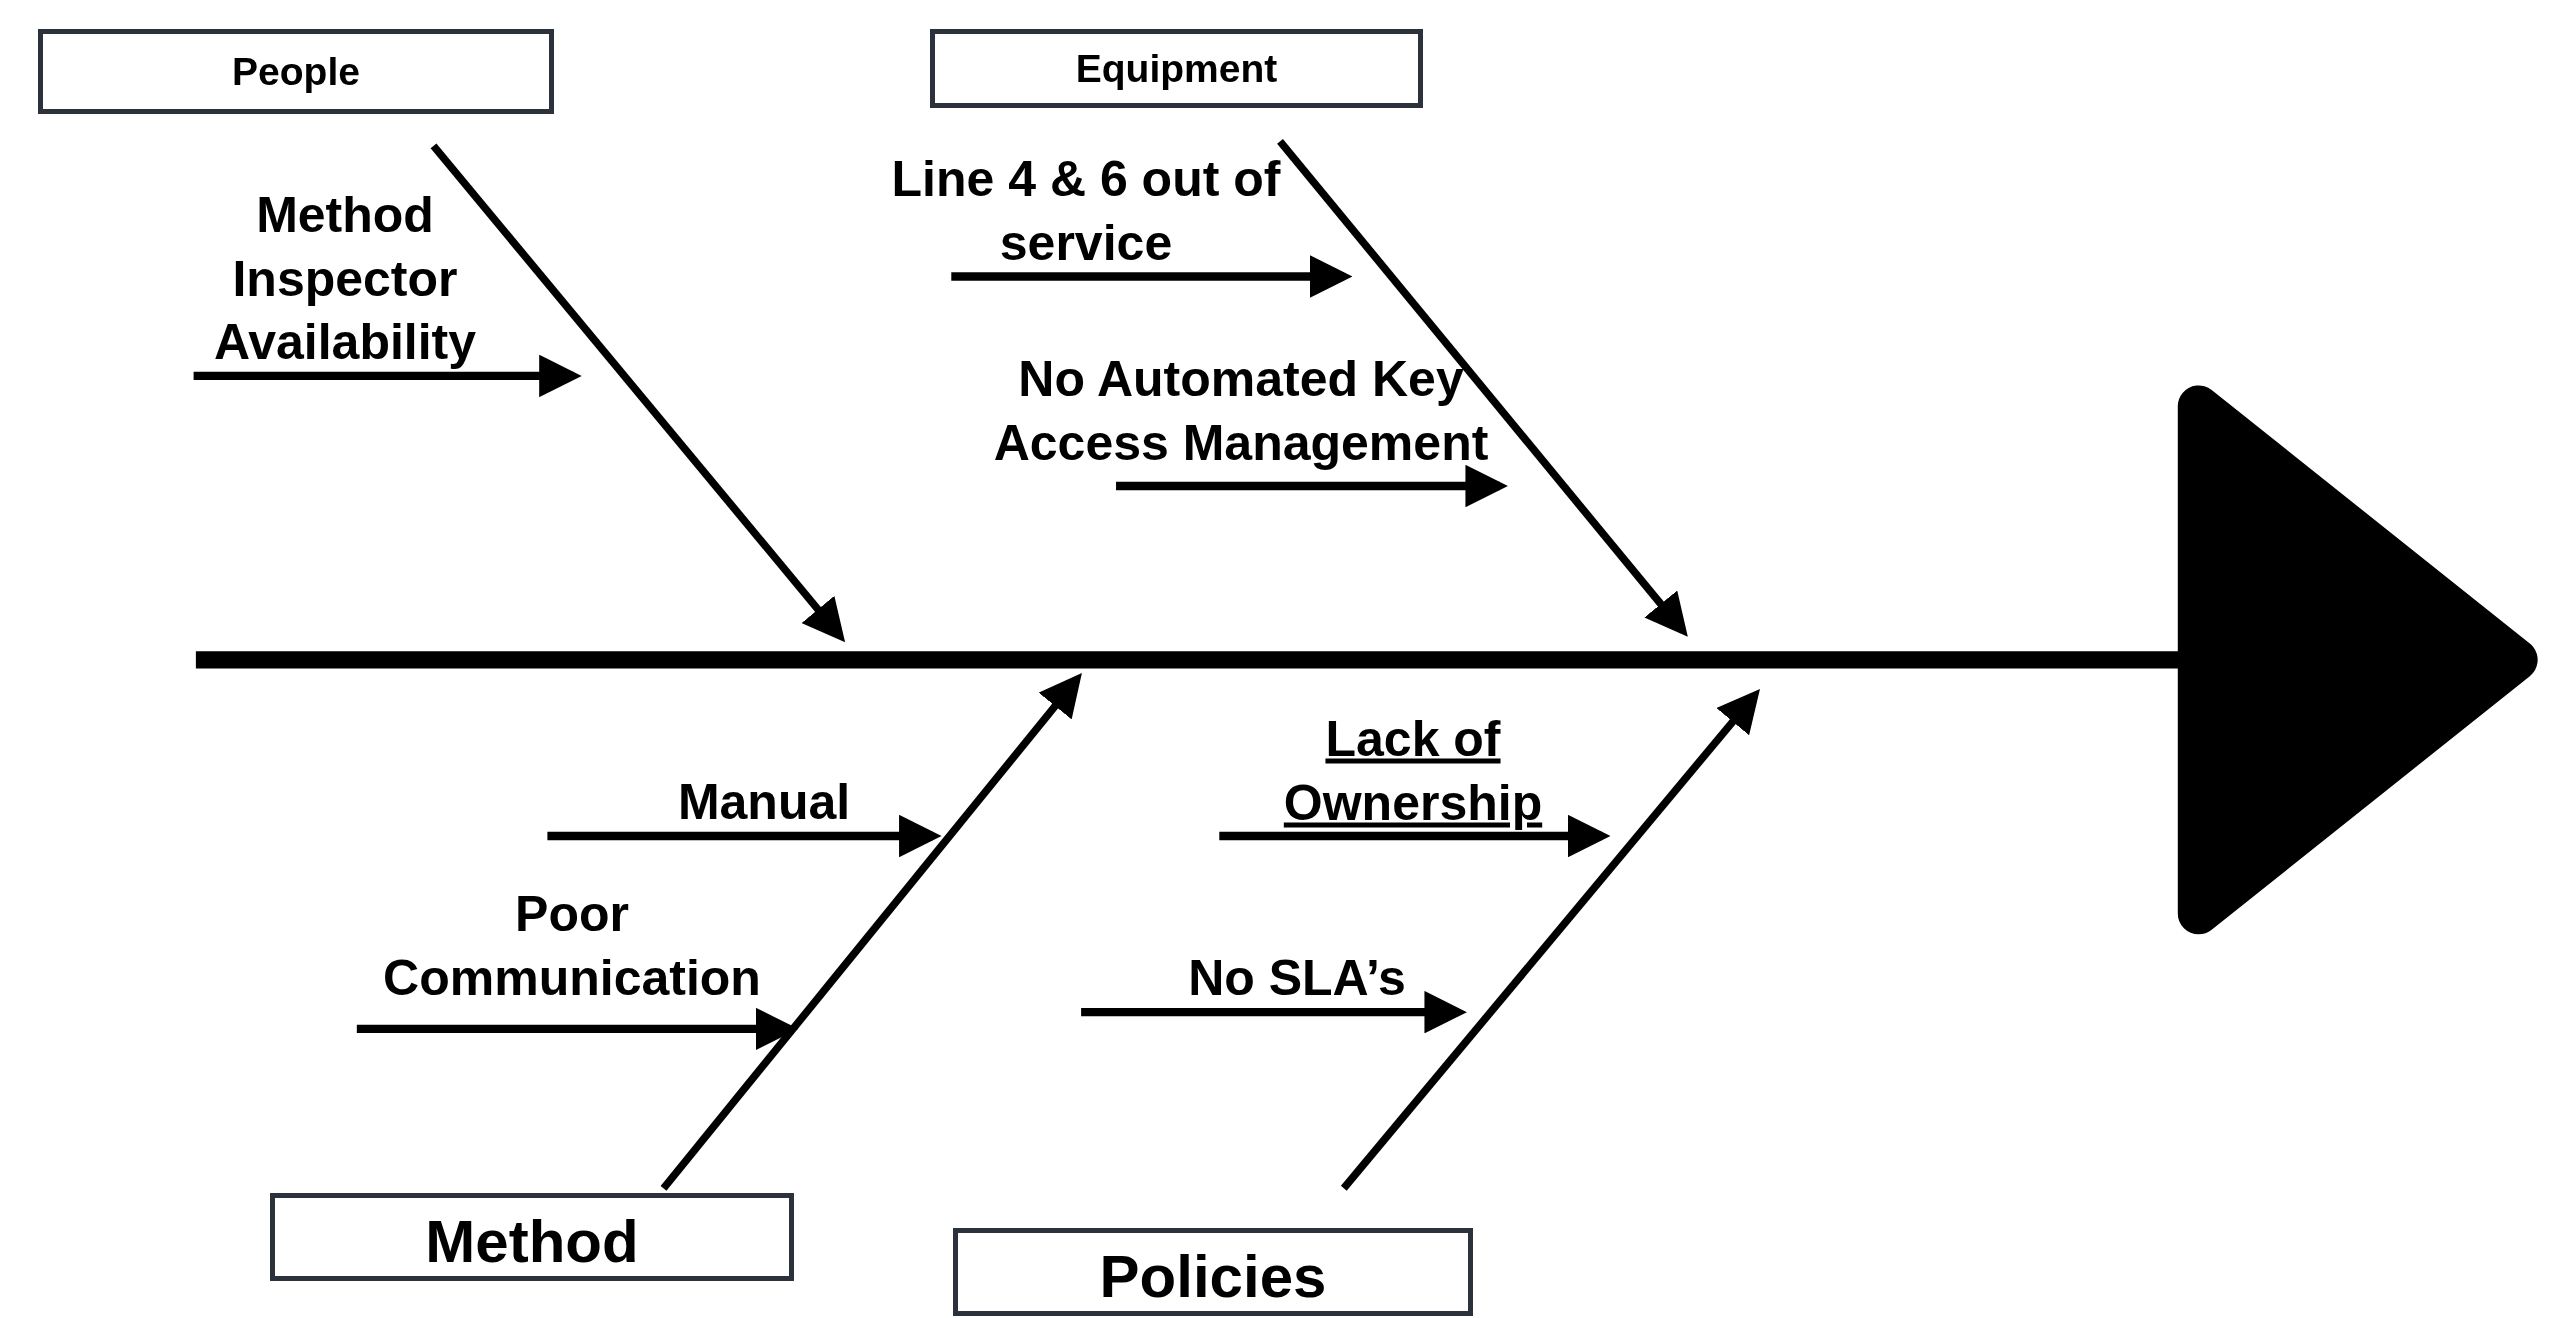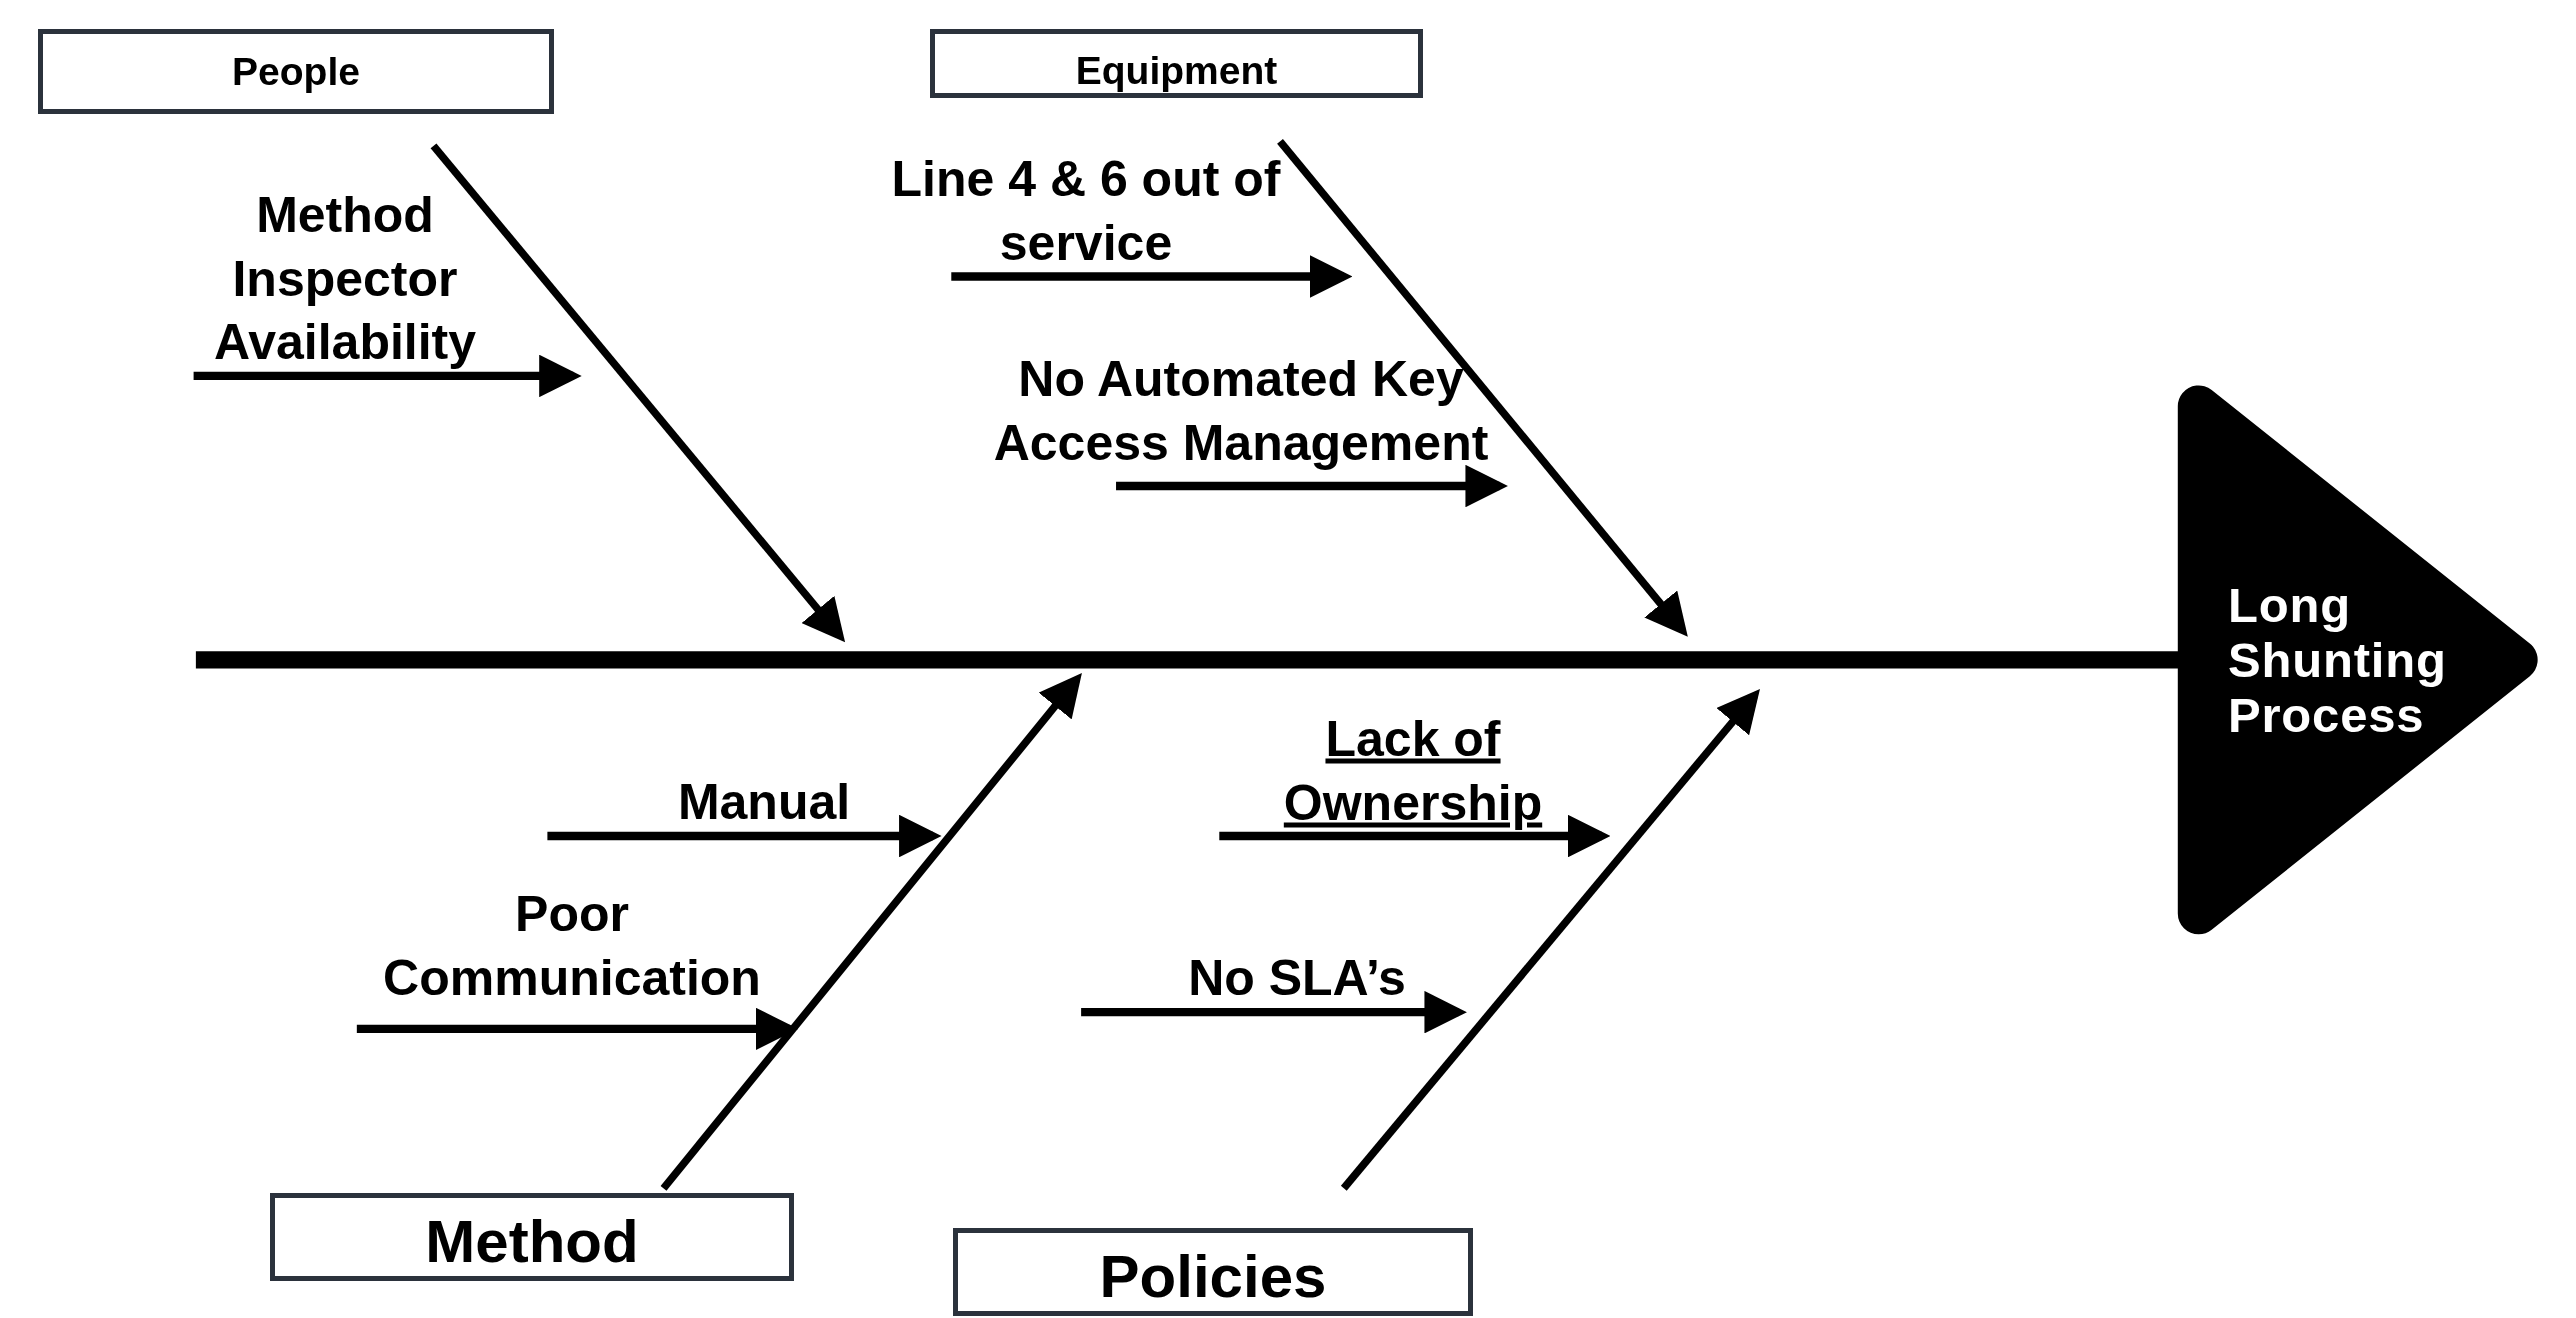--- a/index.html
+++ b/index.html
@@ -80,21 +80,21 @@
     <line x1="1470" y1="640" x2="1975" y2="640" stroke="#000000" stroke-width="11" marker-end="url(#ah)"></line>
     <line x1="721" y1="1101" x2="1229" y2="1101" stroke="#000000" stroke-width="11" marker-end="url(#ah)"></line>
     <line x1="470" y1="1355" x2="1040" y2="1355" stroke="#000000" stroke-width="11" marker-end="url(#ah)"></line>
     <line x1="1606" y1="1101" x2="2110" y2="1101" stroke="#000000" stroke-width="11" marker-end="url(#ah)"></line>
     <line x1="1424" y1="1333" x2="1921" y2="1333" stroke="#000000" stroke-width="11" marker-end="url(#ah)"></line>
   </svg>
 
   <div class="cat-box top" style="left:38px; top:29px; width:516px; height:85px;">
     <span>People</span>
   </div>
-  <div class="cat-box top" style="left:930px; top:29px; width:493px; height:69px;align-items:flex-end;">
+  <div class="cat-box top" style="left:930px; top:29px; width:493px; height:79px;">
     <span>Equipment</span>
   </div>
   <div class="cat-box bottom" style="left:270px; top:1193px; width:524px; height:88px;">
     <span>Method</span>
   </div>
   <div class="cat-box bottom" style="left:953px; top:1193px; width:520px; height:88px;margin-top:35px;">
     <span>Policies</span>
   </div>
 
   <div class="cause-label" style="left:345px; top:279px;">Method
@@ -104,18 +104,15 @@
 service</div>
   <div class="cause-label" style="left:1241px; top:411px;">No Automated Key
 Access Management</div>
   <div class="cause-label" style="left:764px; top:803px;">Manual</div>
   <div class="cause-label" style="left:572px; top:946px;">Poor
 Communication</div>
   <div class="cause-label" style="left:1413px; top:771px;text-decoration:underline;">Lack of
 Ownership</div>
   <div class="cause-label" style="left:1297px; top:979px;">No SLA’s</div>
 
-  <div class="effect-label">Long
-Shunting
-Process</div>
 
 </div>
 
 
 </body></html>

